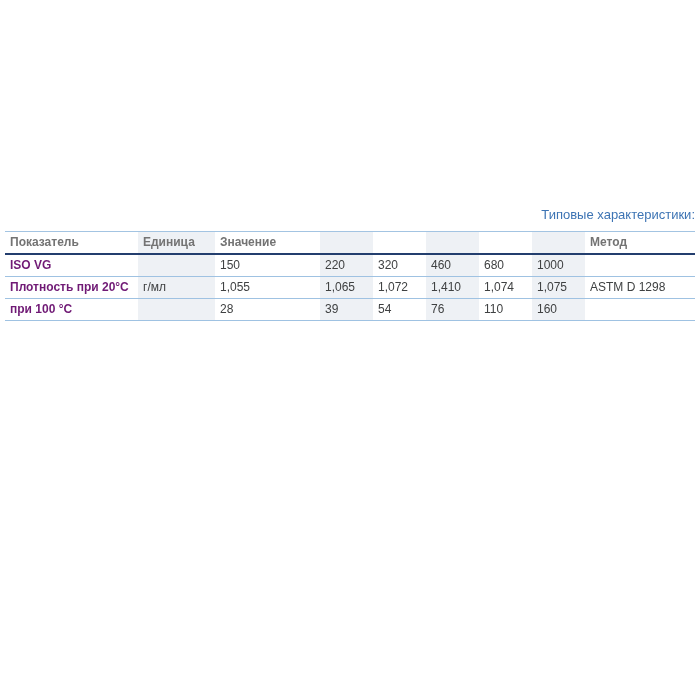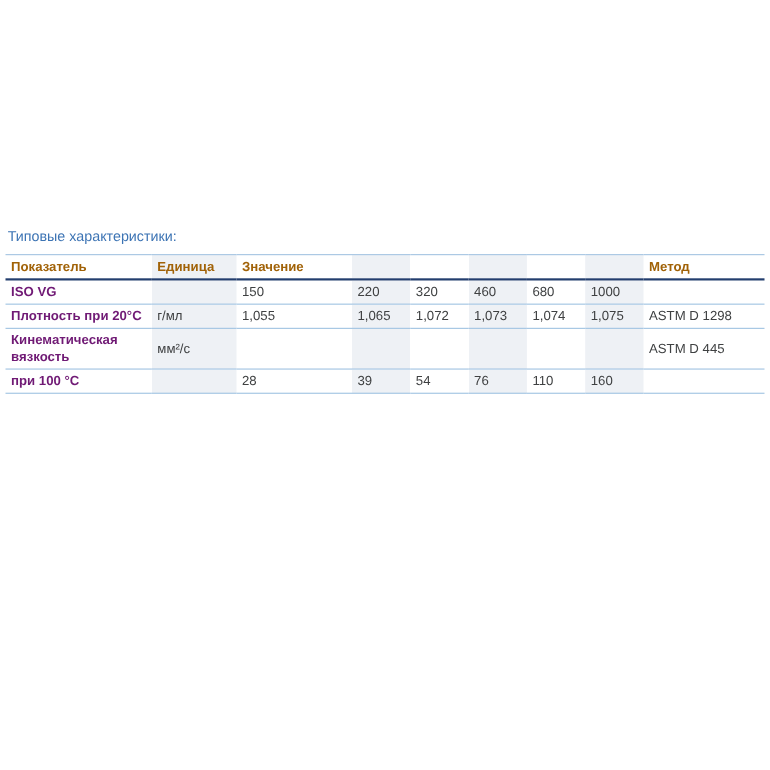--- a/index.html
+++ b/index.html
@@ -13,36 +13,37 @@
   .page {
     position: absolute;
     top: 207px; left: 5px;
     width: 690px;
   }
   .section-title {
     color: #3d74b4;
     font-size: 13px;
     line-height: 15px;
     margin: 0 0 9px 2px;
+    text-align: right;
   }
   table.spec {
     border-collapse: collapse;
     table-layout: fixed;
     width: 690px;
   }
   table.spec th, table.spec td {
     padding: 3px 5px;
     vertical-align: middle;
     line-height: 1.25;
     font-size: 12px;
     overflow: hidden;
     text-align: left;
   }
   thead th {
-    color: #a16207;
+    color: #737373;
     font-weight: bold;
     border-top: 1px solid #a3c4e2;
     border-bottom: 2px solid #233e6e;
     height: 21px;
   }
   tbody tr { border-bottom: 1px solid #9fc2e2; }
   td { color: #3f4142; }
   td.lbl {
     color: #701a75;
     font-weight: bold;
@@ -93,35 +94,24 @@
         <td>680</td>
         <td class="tint">1000</td>
         <td class="method"></td>
       </tr>
       <tr>
         <td class="lbl">Плотность при 20°С</td>
         <td class="tint">г/мл</td>
         <td>1,055</td>
         <td class="tint">1,065</td>
         <td>1,072</td>
-        <td class="tint">1,073</td>
+        <td class="tint">1,410</td>
         <td>1,074</td>
         <td class="tint">1,075</td>
         <td class="method">ASTM D 1298</td>
-      </tr>
-      <tr>
-        <td class="lbl">Кинематическая вязкость</td>
-        <td class="tint">мм²/с</td>
-        <td></td>
-        <td class="tint"></td>
-        <td></td>
-        <td class="tint"></td>
-        <td></td>
-        <td class="tint"></td>
-        <td class="method">ASTM D 445</td>
       </tr>
       <tr>
         <td class="lbl">при 100 °C</td>
         <td class="tint"></td>
         <td>28</td>
         <td class="tint">39</td>
         <td>54</td>
         <td class="tint">76</td>
         <td>110</td>
         <td class="tint">160</td>

